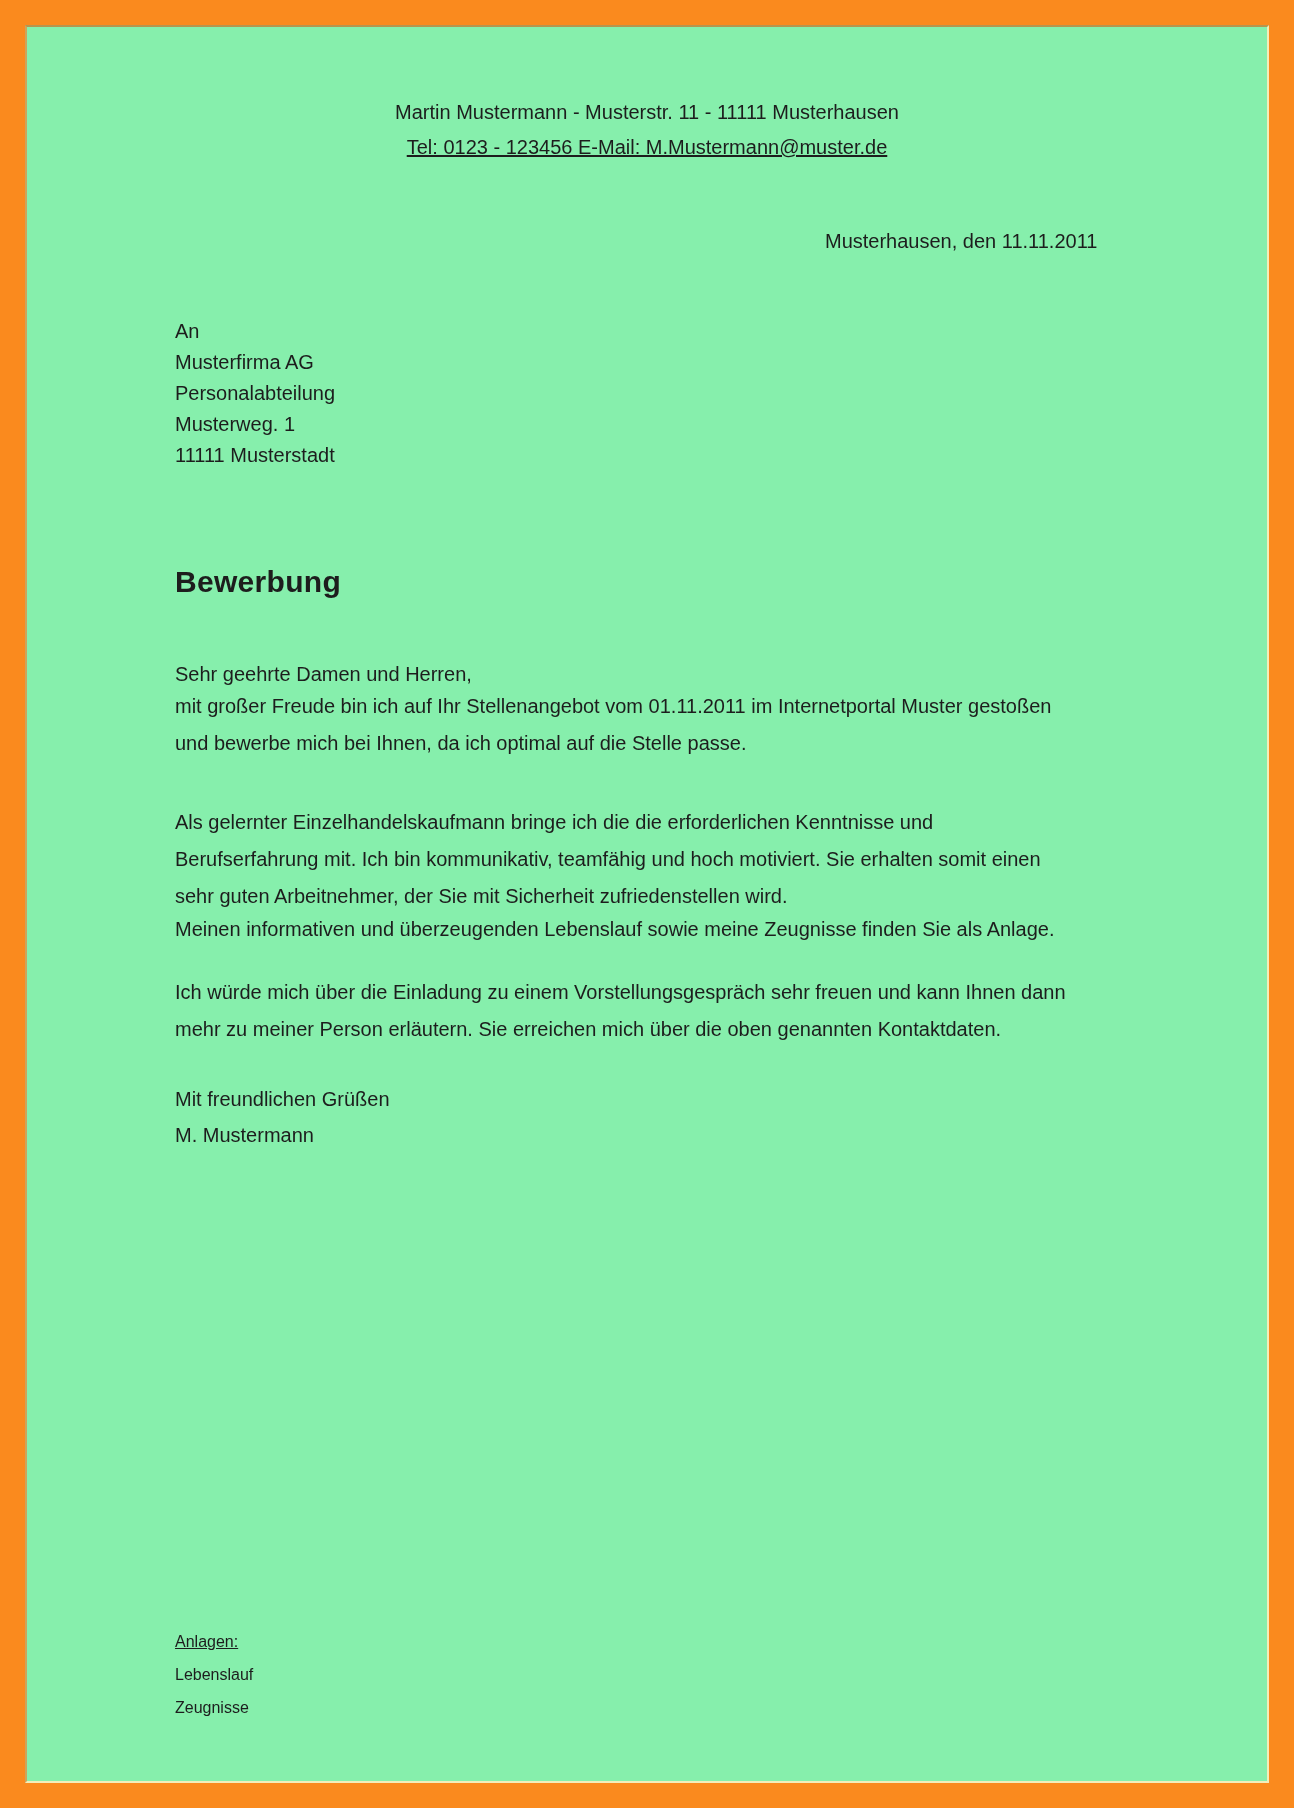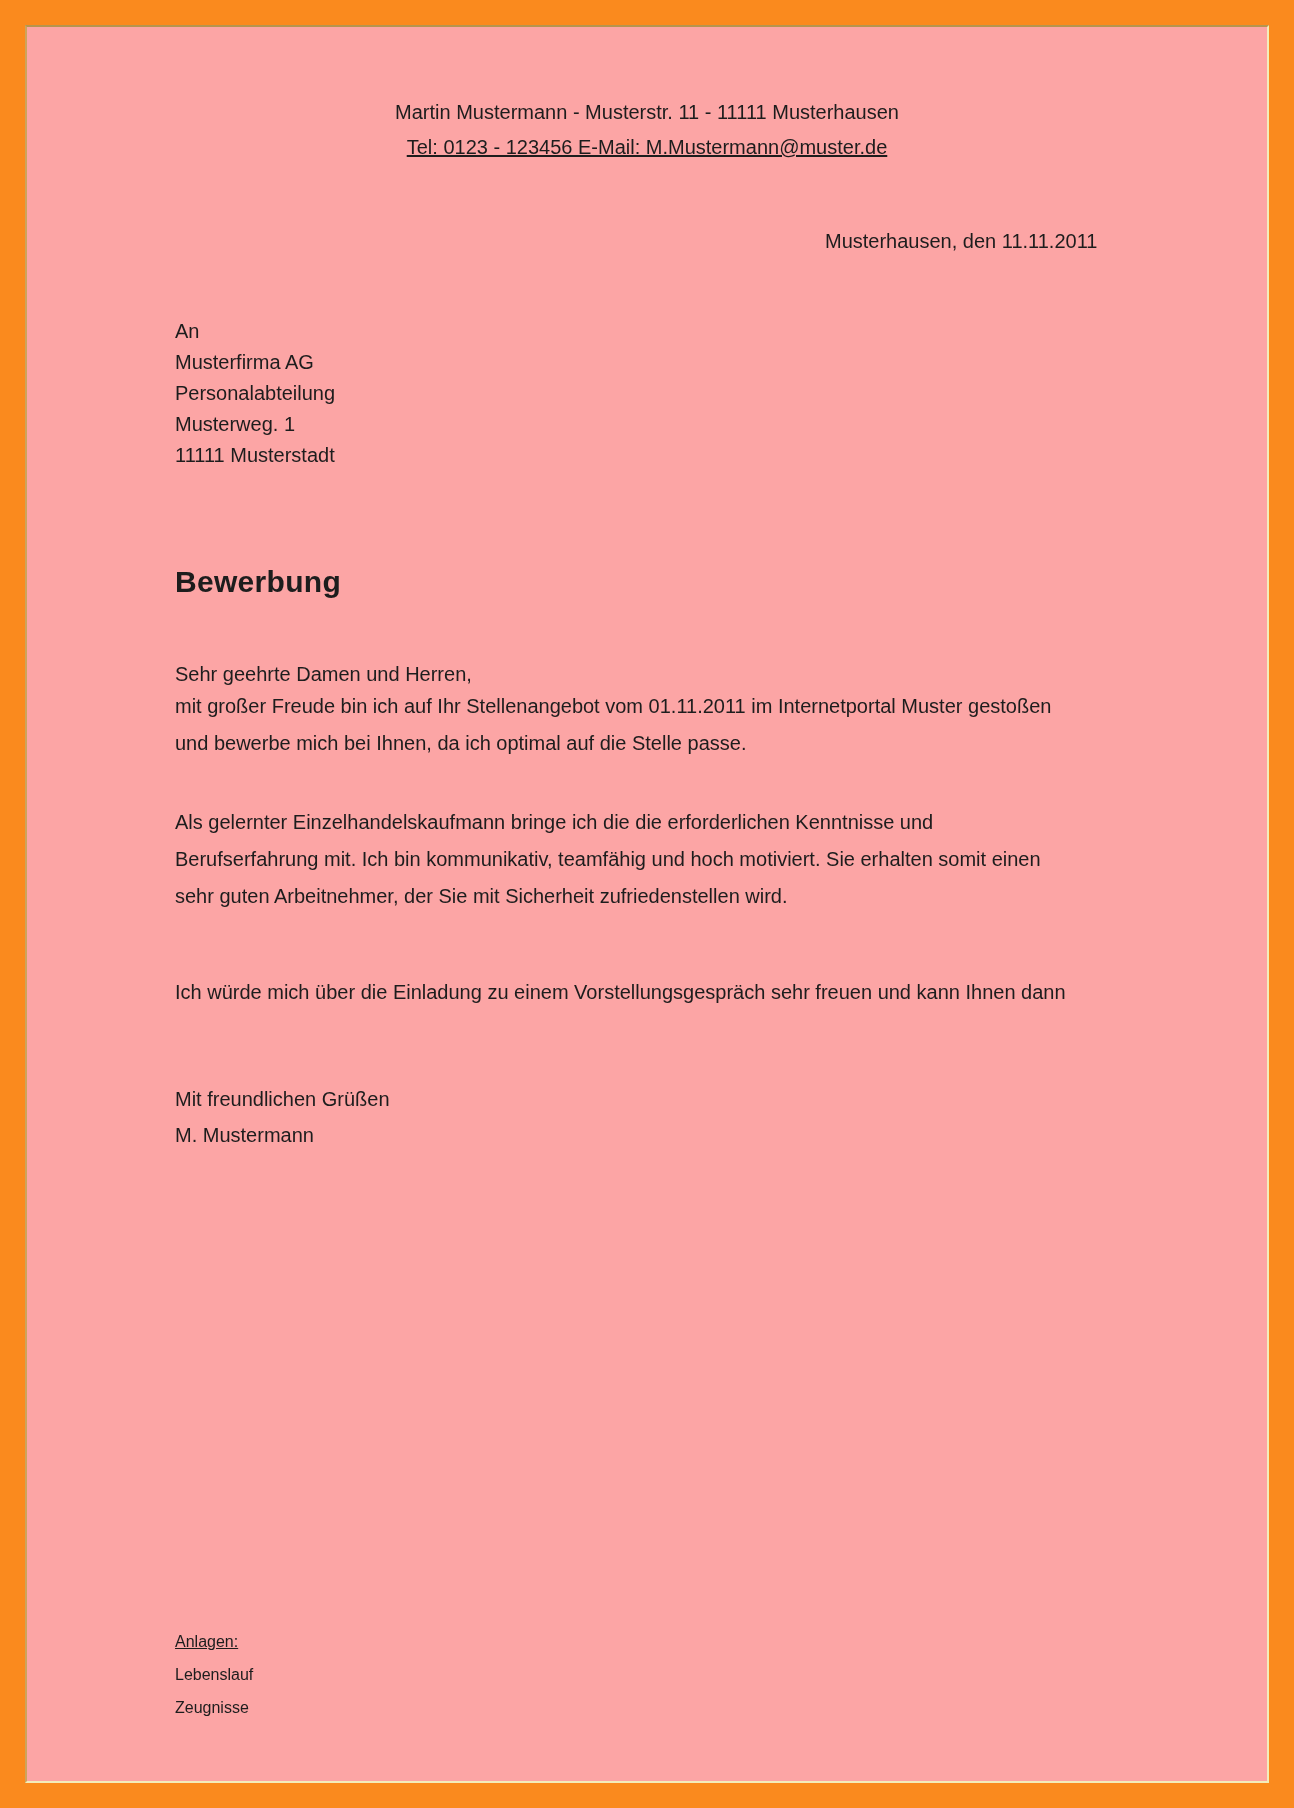--- a/index.html
+++ b/index.html
@@ -2,21 +2,21 @@
 <html><head>
 <meta charset="utf-8">
 <style>
   html, body { margin: 0; padding: 0; background: #ffffff; }
   .page {
     position: relative;
     width: 1294px;
     height: 1808px;
     box-sizing: border-box;
     border: 25px solid #fa8a1e;
-    background: #fca5a5;
+    background: #86efac;
     font-family: "Liberation Sans", "DejaVu Sans", sans-serif;
     color: #1d1d1d;
     overflow: hidden;
   }
   .bevel {
     position: absolute;
     inset: 0;
     border-top: 2px solid #b5954f;
     border-left: 2px solid #cda45c;
     border-right: 2px solid #f3edba;
@@ -100,23 +100,27 @@
     <div>mit großer Freude bin ich auf Ihr Stellenangebot vom 01.11.2011 im Internetportal Muster gestoßen</div>
     <div>und bewerbe mich bei Ihnen, da ich optimal auf die Stelle passe.</div>
   </div>
 
   <div class="block para p2">
     <div>Als gelernter Einzelhandelskaufmann bringe ich die die erforderlichen Kenntnisse und</div>
     <div>Berufserfahrung mit. Ich bin kommunikativ, teamfähig und hoch motiviert. Sie erhalten somit einen</div>
     <div>sehr guten Arbeitnehmer, der Sie mit Sicherheit zufriedenstellen wird.</div>
   </div>
 
+  <div class="block para p3">
+    <div>Meinen informativen und überzeugenden Lebenslauf sowie meine Zeugnisse finden Sie als Anlage.</div>
+  </div>
 
   <div class="block para p4">
     <div>Ich würde mich über die Einladung zu einem Vorstellungsgespräch sehr freuen und kann Ihnen dann</div>
+    <div>mehr zu meiner Person erläutern. Sie erreichen mich über die oben genannten Kontaktdaten.</div>
   </div>
 
   <div class="block closing">
     <div>Mit freundlichen Grüßen</div>
     <div>M. Mustermann</div>
   </div>
 
   <div class="block attachments">
     <div class="underlined">Anlagen:</div>
     <div>Lebenslauf</div>

